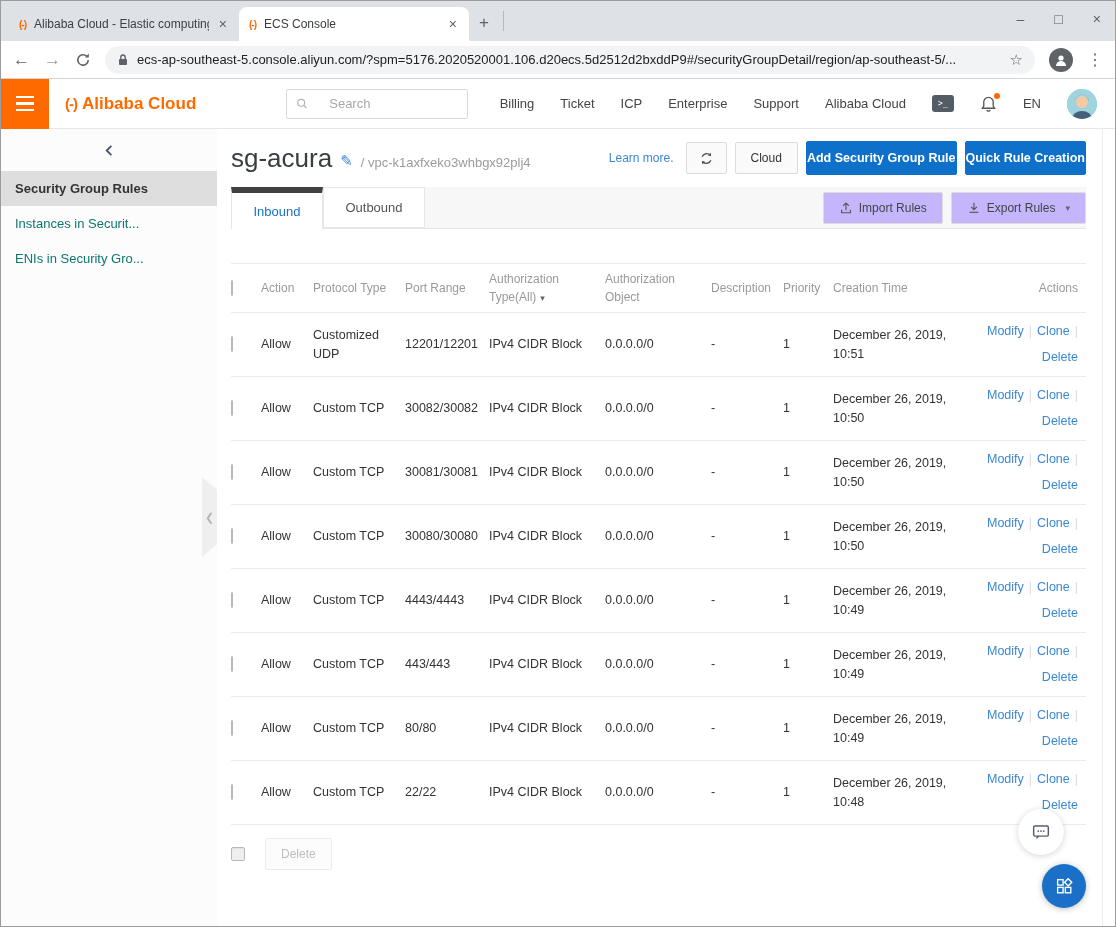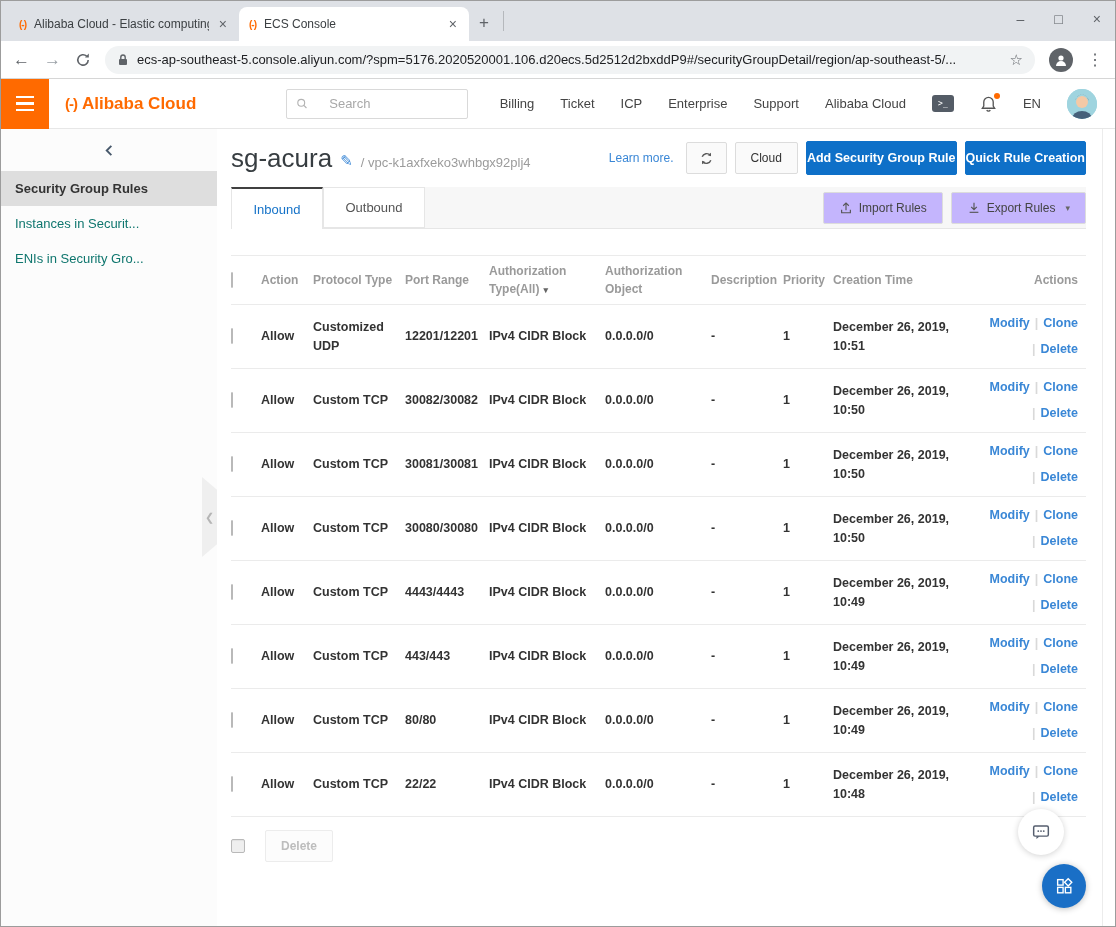--- a/index.html
+++ b/index.html
@@ -56,28 +56,28 @@
   .vpc-path{ color:#9b9b9b; font-size:13px; margin:8px 12px 0 8px; }
   .title-actions{ margin-left:auto; display:flex; align-items:center; gap:8px; }
   .learn-more{ color:#3a87d6; font-size:12px; margin-right:4px; }
   .btn{ height:32px; border:1px solid #dcdcdc; background:#fafafa; font-size:12px; color:#333; display:inline-flex; align-items:center; justify-content:center; padding:0 15px; border-radius:2px; white-space:nowrap; }
   .btn.icon-btn{ padding:0 12px; }
   .btn.primary{ background:#0e70c8; border-color:#0e70c8; color:#fff; height:34px; font-size:12.5px; padding:0 0;font-weight:bold; }
 
   
   .rule-tabs{ margin-top:12px; height:42px; background:#f7f7f7; border-bottom:1px solid #e6e6e6; display:flex; align-items:stretch; position:relative; }
   .rtab{ width:92px; display:flex; align-items:center; justify-content:center; font-size:13px; }
-  .rtab.active{ background:#fff; color:#1673c8; border:1px solid #e6e6e6; border-bottom:none; border-top:2px solid #404040; margin-bottom:-1px; }
+  .rtab.active{ background:#fff; color:#1673c8; border:1px solid #e6e6e6; border-bottom:none; border-top:6px solid #404040; margin-bottom:-1px; }
   .rtab.inactive{ width:102px; color:#555; border:1px solid #e6e6e6; border-top:1px solid #e6e6e6; background:#fff; margin:0 12px 0 0; }
   .band-actions{ margin-left:auto; display:flex; align-items:center; gap:8px; }
   .band-actions .btn{ background:#c4b5fd; color:#444; gap:6px; }
   .caret{ font-size:9px; color:#666; margin-left:4px; }
 
   
-  .rules-table{ margin-top:26px; border-top:1px solid #ebebeb;font-weight:bold; }
+  .rules-table{ margin-top:34px; border-top:1px solid #ebebeb; }
   .tgrid{ display:grid; grid-template-columns:30px 52px 92px 84px 116px 106px 72px 50px 148px 1fr; align-items:center; }
   .thead{ min-height:48px; color:#9a9a9a; font-size:12px; border-bottom:1px solid #ebebeb; }
   .trow{ min-height:64px; font-size:12.5px; color:#333; border-bottom:1px solid #ebebeb; }
   .cell{ padding:6px 8px 6px 0; line-height:1.5; }
   .checkbox{ width:14px; height:14px; border:1px solid #b9b9b9; border-radius:2px; background:#efefef; box-shadow:inset 0 1px 1px rgba(0,0,0,.06); }
   .actions-cell{ display:flex; flex-wrap:wrap; justify-content:flex-end; column-gap:5px; row-gap:7px; max-width:106px; margin-left:auto; }
   .alink{ color:#3a87d6; white-space:nowrap; }
   .sep{ color:#d9d9d9; }
   .tfoot{ display:flex; align-items:center; gap:20px; height:58px; }
   .btn.disabled{ color:#bdbdbd; border-color:#ececec; background:#fcfcfc; }

